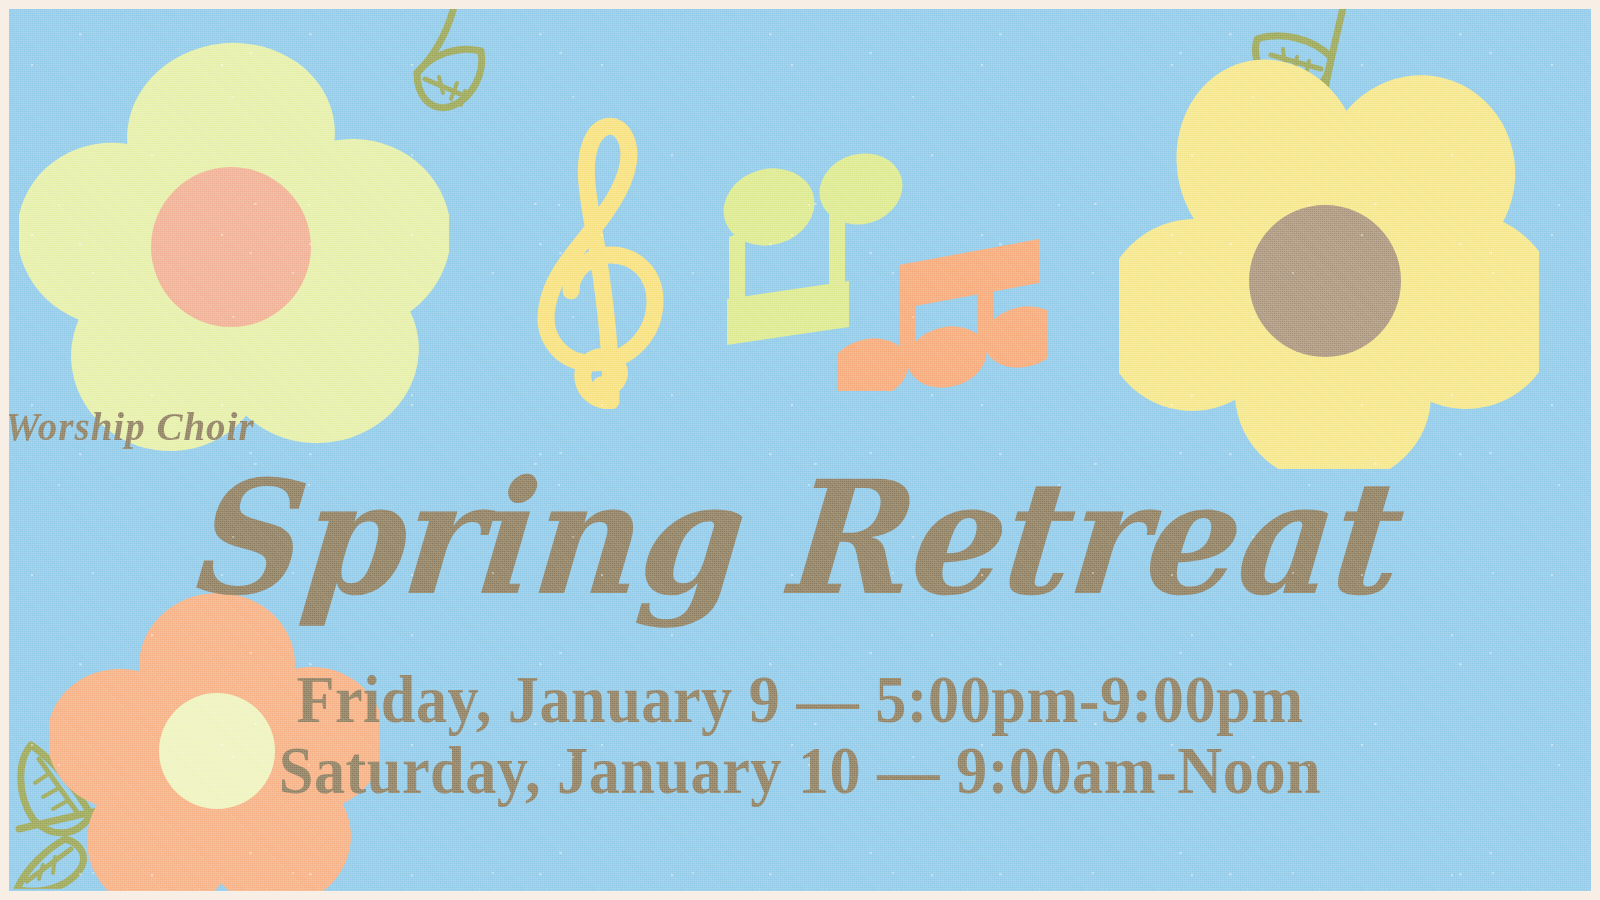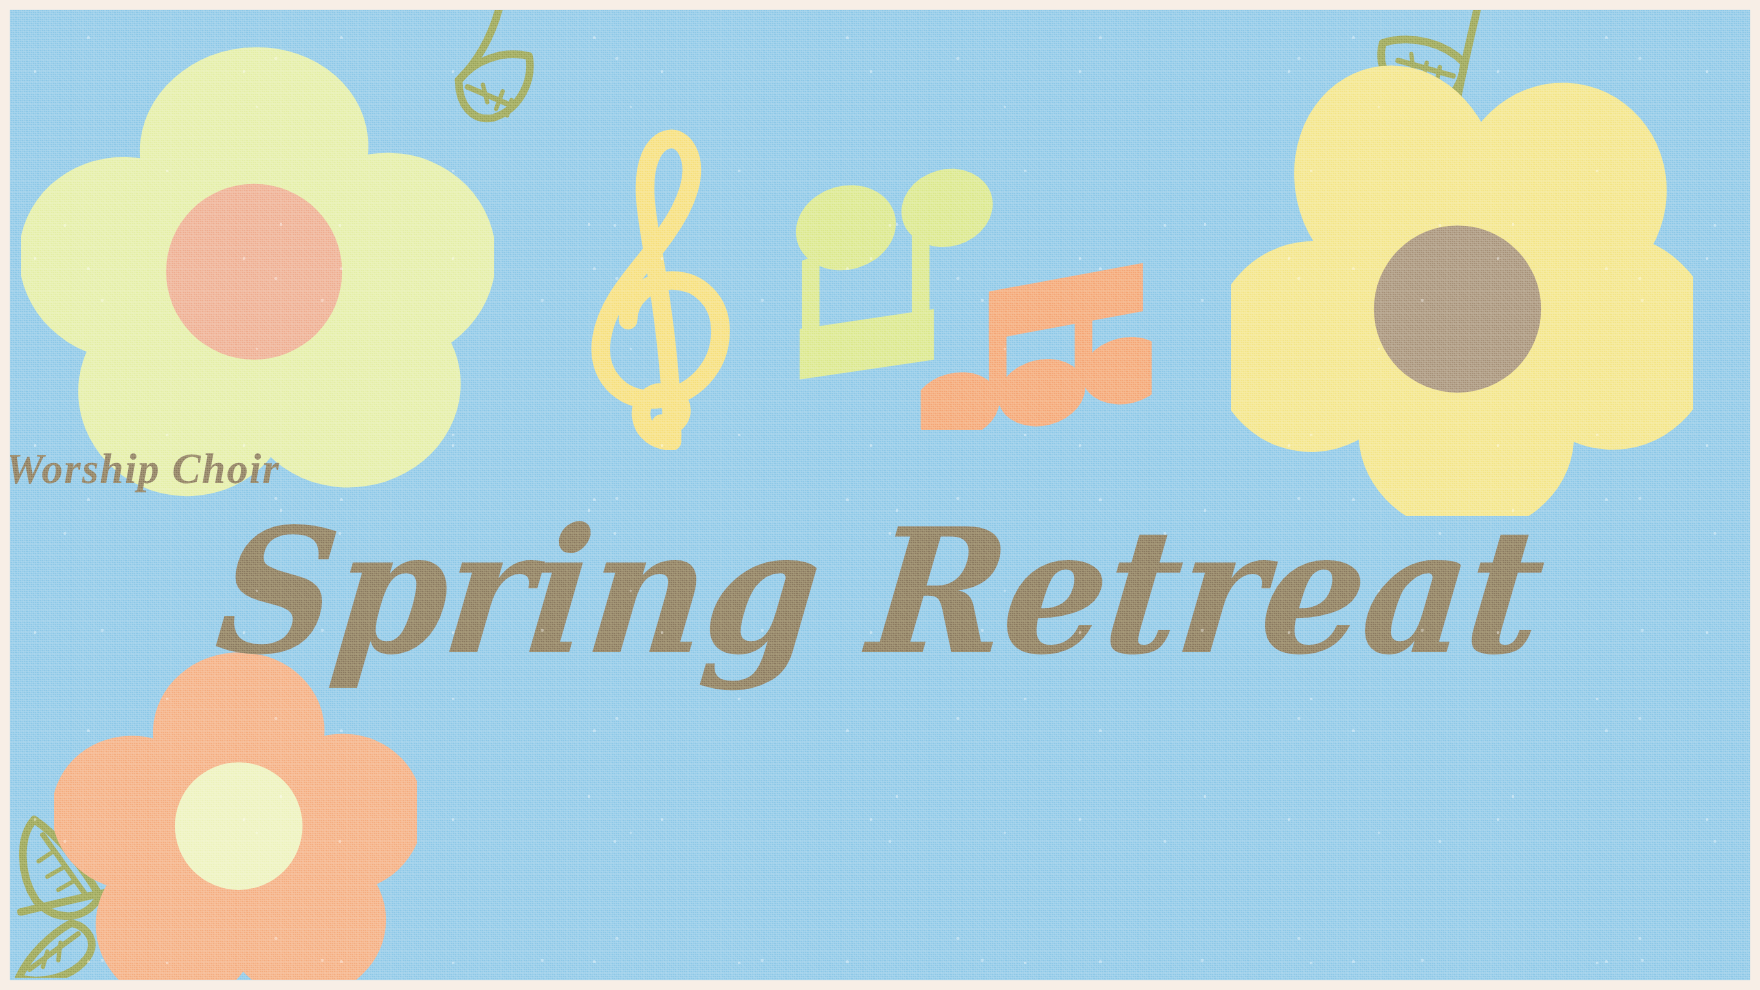--- a/index.html
+++ b/index.html
@@ -214,17 +214,21 @@
         <ellipse cx="32" cy="138" rx="40" ry="30" transform="rotate(-14 32 138)"></ellipse>
         <ellipse cx="110" cy="126" rx="40" ry="30" transform="rotate(-14 110 126)"></ellipse>
         <ellipse cx="186" cy="106" rx="40" ry="30" transform="rotate(-14 186 106)"></ellipse>
       </g>
     </svg>
 
     <div id="kicker" class="inked">Worship Choir</div>
 
     <div id="headline" class="inked">Spring Retreat</div>
 
+    <div id="dates">
+      <div class="date-line inked">Friday, January 9 — 5:00pm-9:00pm</div>
+      <div class="date-line inked">Saturday, January 10 — 9:00am-Noon</div>
+    </div>
 
     <div id="grain"></div>
     <div id="speckle"></div>
   </div>
 </div>
 
 </body></html>

